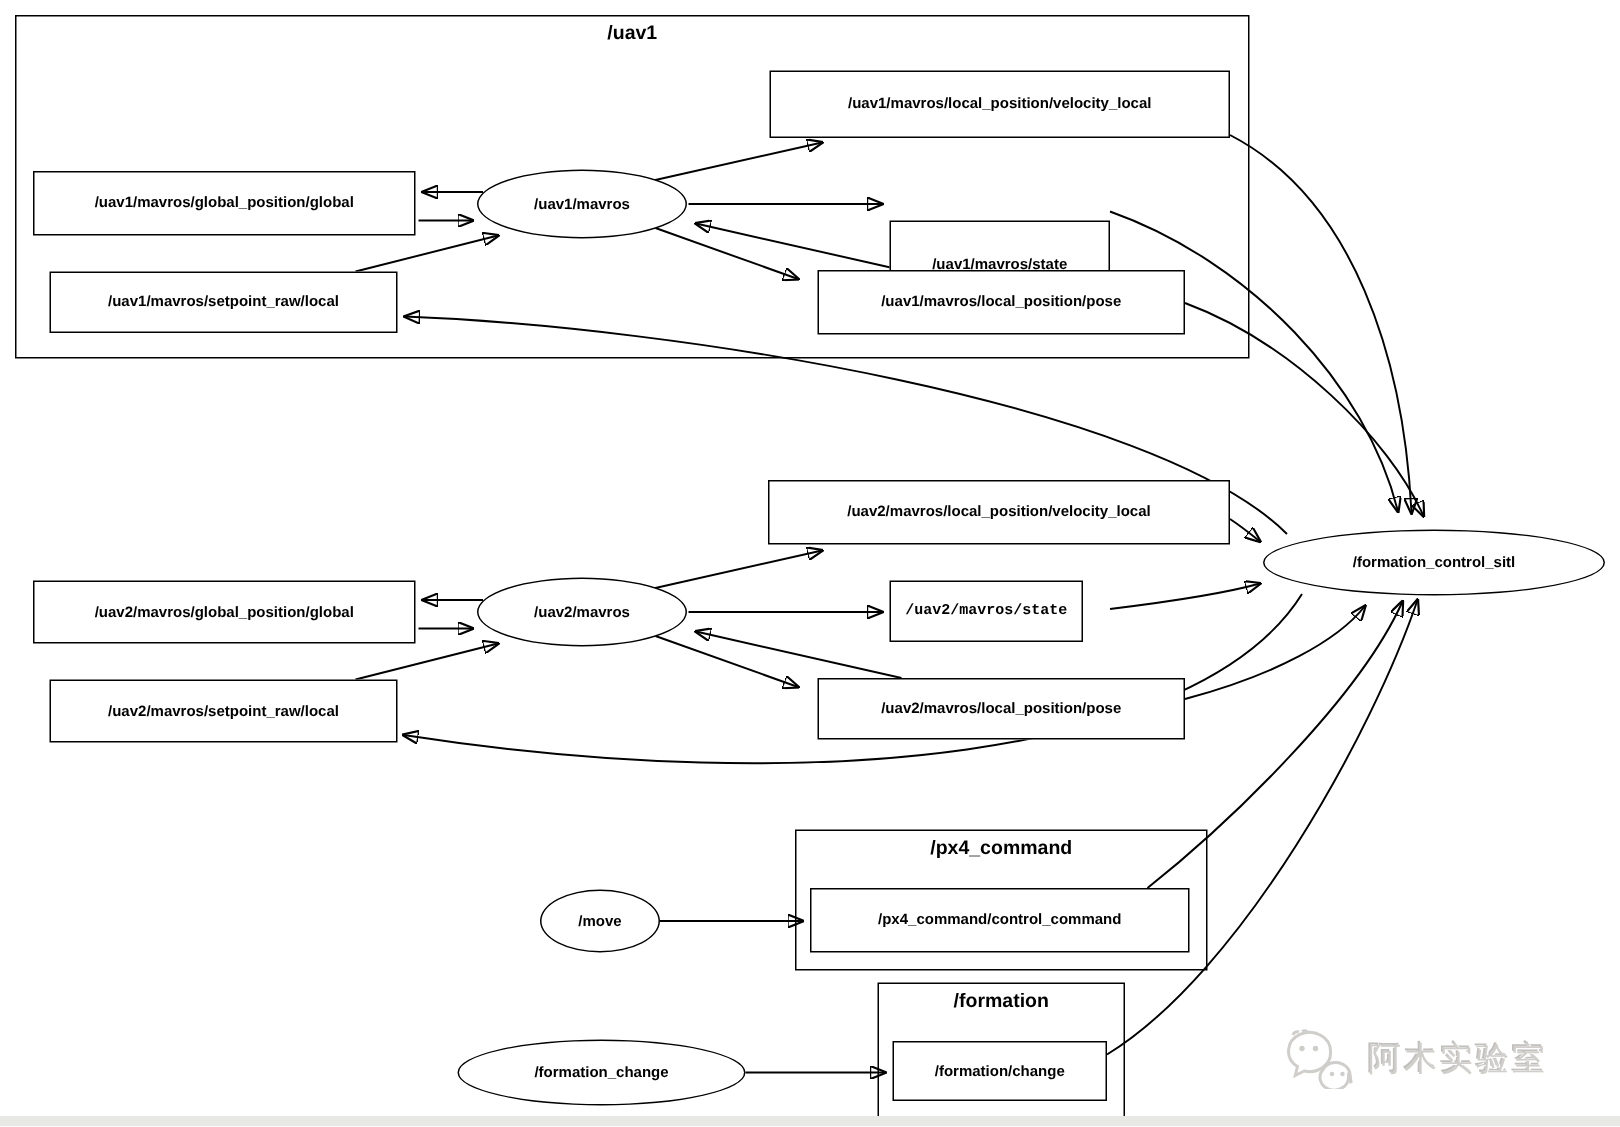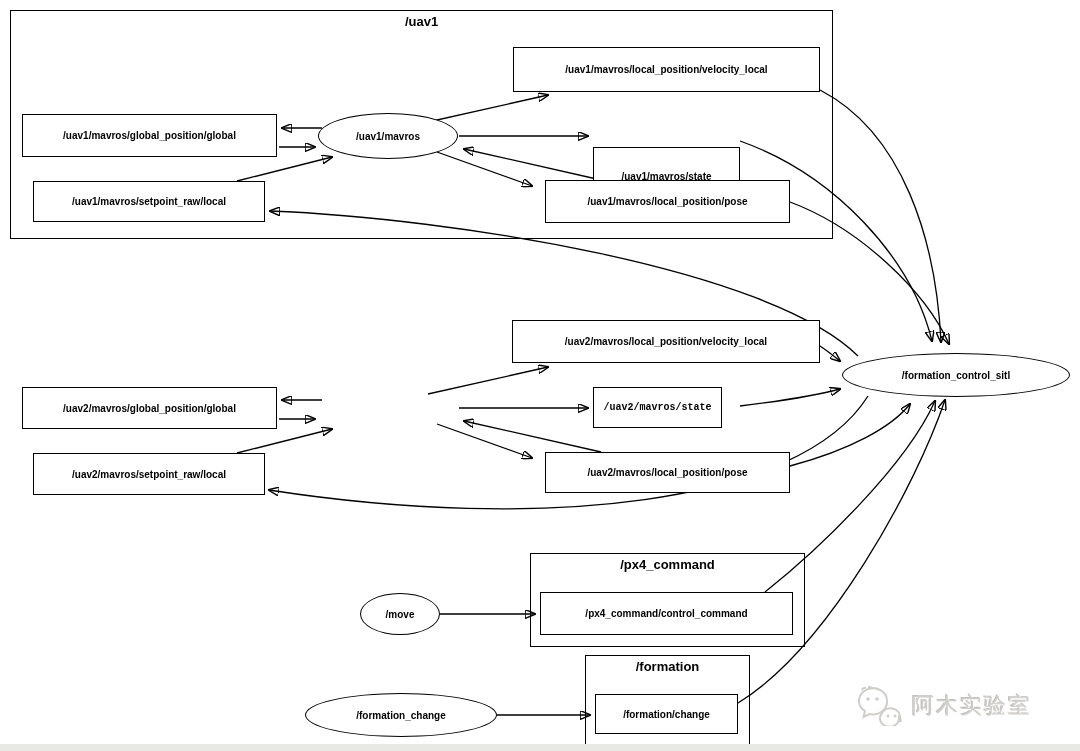--- a/index.html
+++ b/index.html
@@ -90,20 +90,21 @@
 
   <div class="node" style="left:513px;top:47px;width:307px;height:45px;">/uav1/mavros/local_position/velocity_local</div>
   <div class="node" style="left:22px;top:114px;width:255px;height:43px;">/uav1/mavros/global_position/global</div>
   <div class="node ellipse" style="left:318px;top:113px;width:140px;height:46px;">/uav1/mavros</div>
   <div class="node" style="left:593px;top:115px;width:147px;height:58px;margin-top:32px;">/uav1/mavros/state</div>
   <div class="node" style="left:33px;top:181px;width:232px;height:41px;">/uav1/mavros/setpoint_raw/local</div>
   <div class="node" style="left:545px;top:180px;width:245px;height:43px;">/uav1/mavros/local_position/pose</div>
 
   <div class="node" style="left:512px;top:320px;width:308px;height:43px;">/uav2/mavros/local_position/velocity_local</div>
   <div class="node" style="left:22px;top:387px;width:255px;height:42px;">/uav2/mavros/global_position/global</div>
+  <div class="node ellipse" style="left:318px;top:385px;width:140px;height:46px;">/uav2/mavros</div>
   <div class="node" style="left:593px;top:387px;width:129px;height:41px;font-family:Liberation Mono, monospace;">/uav2/mavros/state</div>
   <div class="node" style="left:33px;top:453px;width:232px;height:42px;">/uav2/mavros/setpoint_raw/local</div>
   <div class="node" style="left:545px;top:452px;width:245px;height:41px;">/uav2/mavros/local_position/pose</div>
 
   <div class="node ellipse" style="left:842px;top:353px;width:228px;height:44px;">/formation_control_sitl</div>
   <div class="node ellipse" style="left:360px;top:593px;width:80px;height:42px;">/move</div>
   <div class="node" style="left:540px;top:592px;width:253px;height:43px;">/px4_command/control_command</div>
   <div class="node ellipse" style="left:305px;top:693px;width:192px;height:44px;">/formation_change</div>
   <div class="node" style="left:595px;top:694px;width:143px;height:40px;">/formation/change</div>
 

